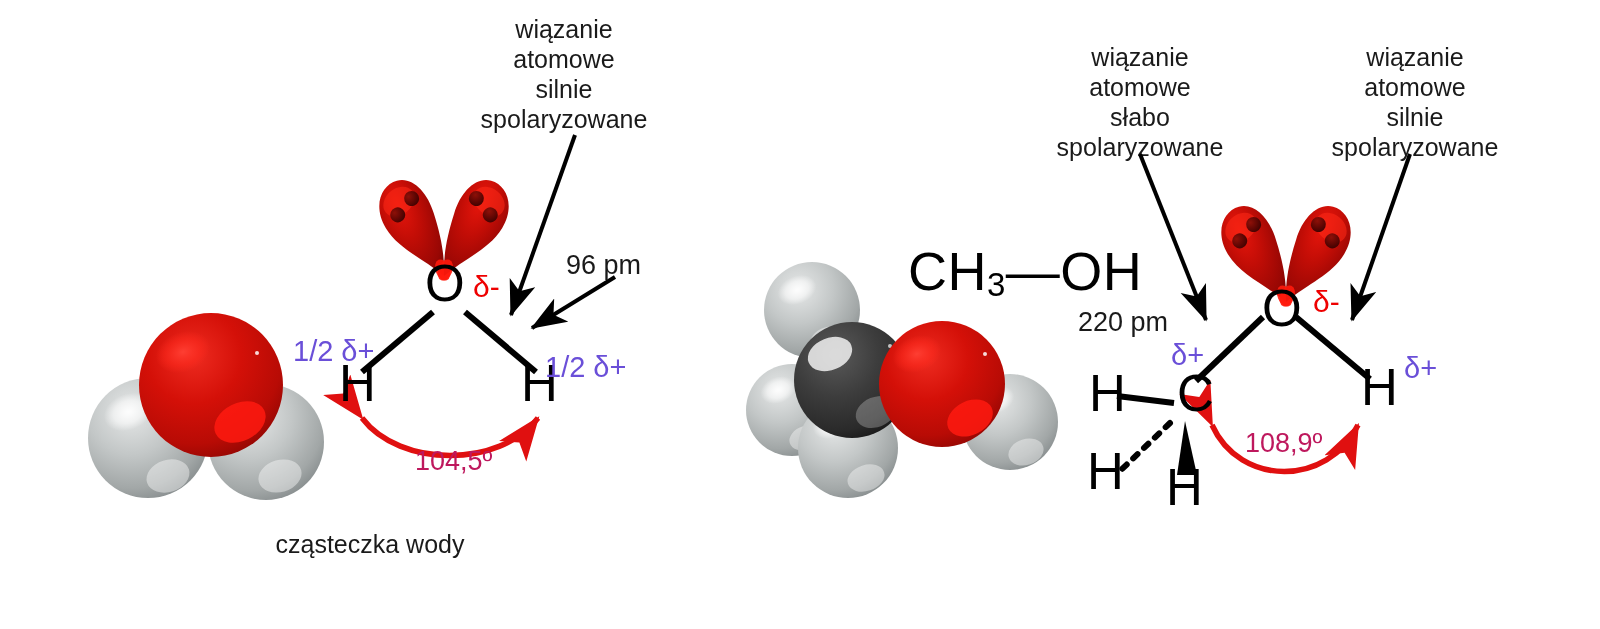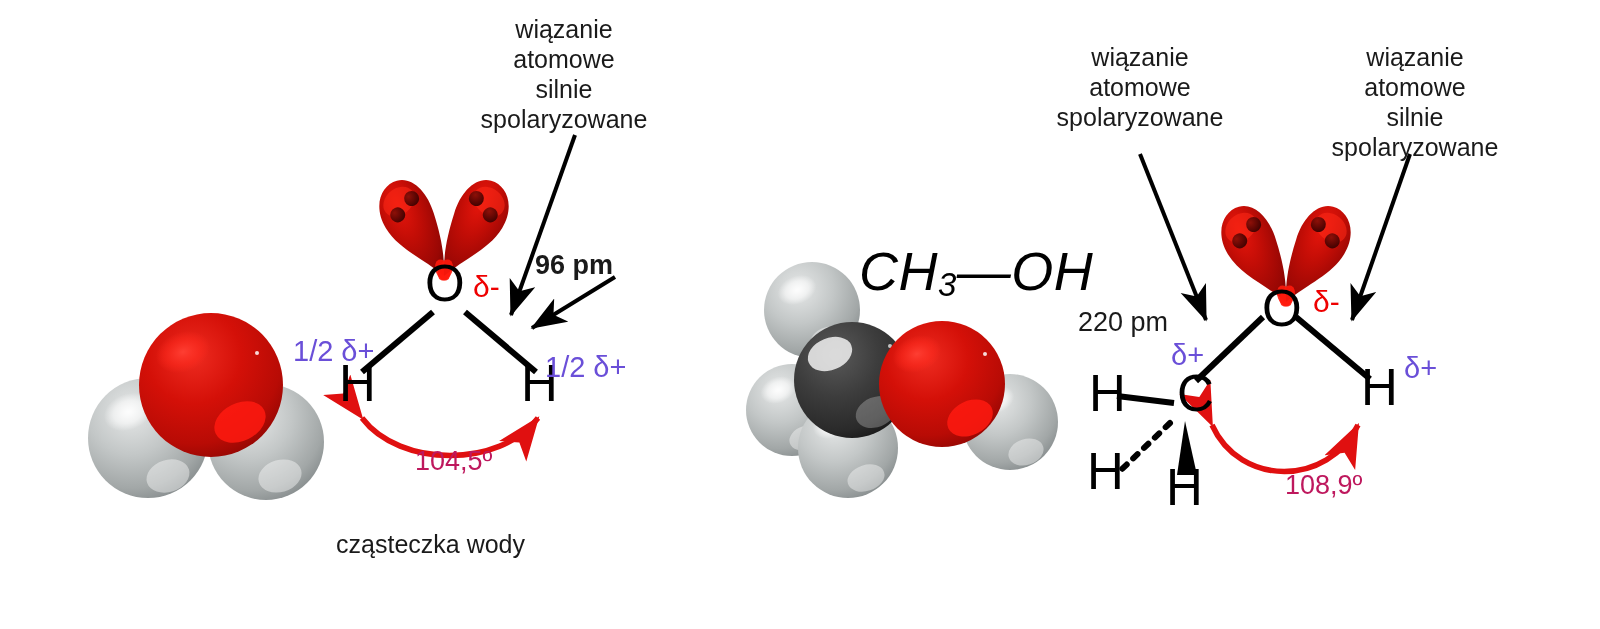--- a/index.html
+++ b/index.html
@@ -131,28 +131,29 @@
 
   <div class="abs delta-neg" style="left:473px;top:272px;">δ-</div>
   <div class="abs delta-pos" style="left:293px;top:337px;">1/2 δ+</div>
   <div class="abs delta-pos" style="left:545px;top:353px;">1/2 δ+</div>
 
   <svg class="abs" style="left:460px;top:125px;width:200px;height:220px;" viewBox="0 0 200 220">
     <line x1="115" y1="10" x2="51" y2="190" stroke="#000" stroke-width="4" marker-end="url(#arrowBlk)"></line>
     <line x1="155" y1="152" x2="72" y2="203" stroke="#000" stroke-width="4" marker-end="url(#arrowBlk)"></line>
   </svg>
 
-  <div class="abs measure" style="left:535px;top:250px;font-weight:bold;">96 pm</div>
+  <div class="abs measure" style="left:566px;top:250px;">96 pm</div>
   <div class="abs angle" style="left:415px;top:446px;">104,5º</div>
 
-  <div class="abs caption" style="left:215px;top:530px;width:310px;text-align:right;">cząsteczka wody</div>
+  <div class="abs caption" style="left:215px;top:530px;width:310px;">cząsteczka wody</div>
 
   <div class="abs anno" style="left:1000px;top:42px;width:280px;">
     <div>wiązanie</div>
     <div>atomowe</div>
+    <div>słabo</div>
     <div>spolaryzowane</div>
   </div>
 
   <div class="abs anno" style="left:1275px;top:42px;width:280px;">
     <div>wiązanie</div>
     <div>atomowe</div>
     <div>silnie</div>
     <div>spolaryzowane</div>
   </div>
 
@@ -184,21 +185,21 @@
       <ellipse cx="296" cy="190" rx="18" ry="13" fill="#ffffff" opacity=".4" transform="rotate(-18 296 190)"></ellipse>
     </g>
     <g>
       <circle cx="212" cy="122" r="63" fill="url(#gOxy)"></circle>
       <ellipse cx="187" cy="92" rx="25" ry="18" fill="url(#gSpecR)" transform="rotate(-20 187 92)"></ellipse>
       <ellipse cx="240" cy="156" rx="24" ry="17" fill="#ff1a10" opacity=".85" transform="rotate(-26 240 156)"></ellipse>
       <circle cx="255" cy="92" r="2" fill="#ffffff" opacity=".85"></circle>
     </g>
   </svg>
 
-  <div class="abs formula" style="left:859px;top:240px;font-style:italic;">
+  <div class="abs formula" style="left:908px;top:240px;">
     <span>CH</span><sub>3</sub><span>—</span><span>OH</span>
   </div>
 
   <svg class="abs" style="left:1208px;top:184px;width:156px;height:125px;" viewBox="0 0 156 125">
     <g transform="rotate(-22 78 118)">
       <path d="M78,118 C64,92 46,76 42,52 C38,26 54,10 70,12 C86,14 94,34 92,56 C90,82 86,100 78,118 Z" fill="url(#gLobe)"></path>
       <ellipse cx="64" cy="32" rx="17" ry="13" fill="#ff2a18" opacity=".55" transform="rotate(-18 64 32)"></ellipse>
       <circle cx="58" cy="44" r="7.5" fill="url(#gDot)"></circle>
       <circle cx="77" cy="34" r="7.5" fill="url(#gDot)"></circle>
       <ellipse cx="79" cy="112" rx="7" ry="11" fill="#ff1a0c" opacity=".9"></ellipse>
@@ -237,16 +238,16 @@
   <div class="abs delta-neg" style="left:1313px;top:287px;">δ-</div>
   <div class="abs delta-pos" style="left:1171px;top:341px;">δ+</div>
   <div class="abs delta-pos" style="left:1404px;top:354px;">δ+</div>
 
   <svg class="abs" style="left:1120px;top:140px;width:400px;height:220px;" viewBox="0 0 400 220">
     <line x1="20" y1="14" x2="86" y2="180" stroke="#000" stroke-width="4" marker-end="url(#arrowBlk)"></line>
     <line x1="290" y1="14" x2="232" y2="180" stroke="#000" stroke-width="4" marker-end="url(#arrowBlk)"></line>
   </svg>
 
   <div class="abs measure" style="left:1078px;top:307px;">220 pm</div>
-  <div class="abs angle" style="left:1245px;top:470px;margin-left:40px;">108,9º</div>
+  <div class="abs angle" style="left:1245px;top:428px;">108,9º</div>
 
 
 </div>
 
 </body></html>

